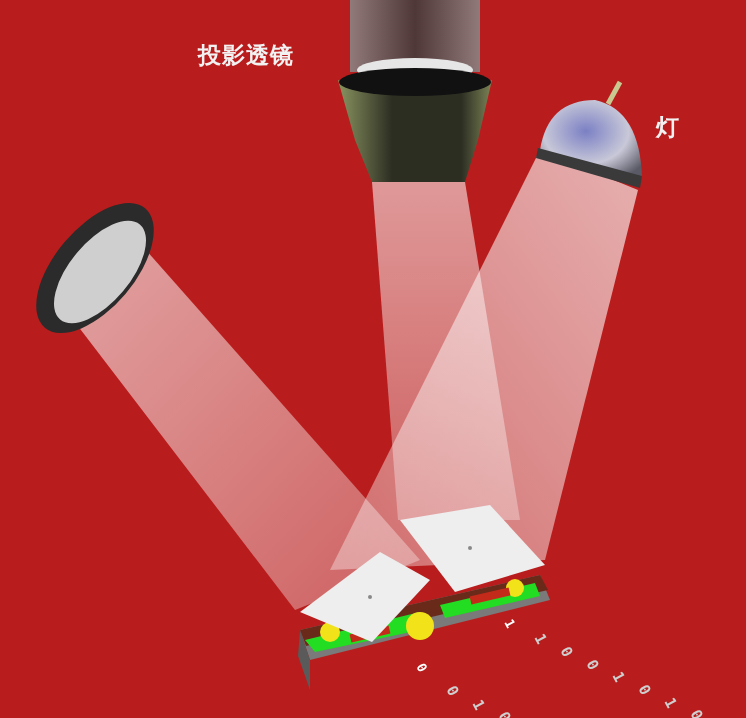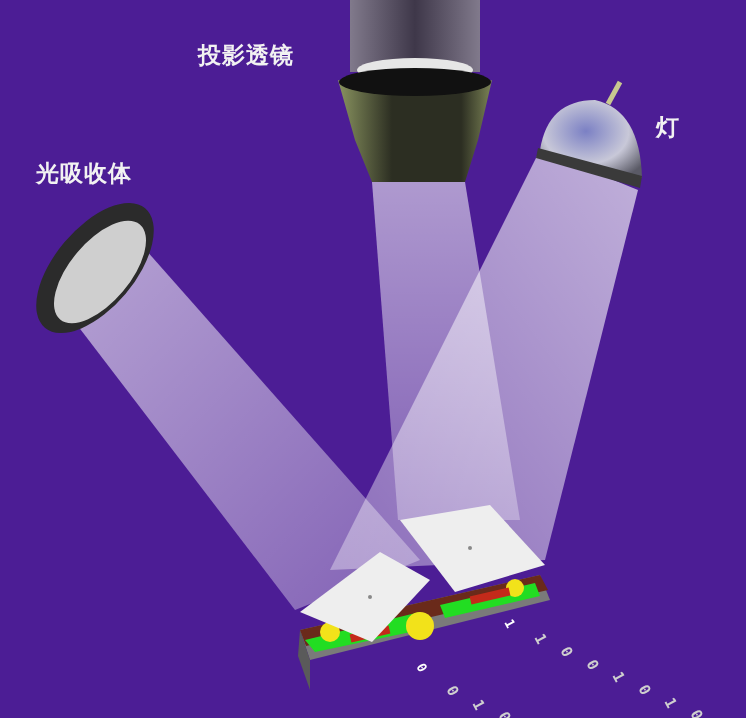--- a/index.html
+++ b/index.html
@@ -1,17 +1,17 @@
 <!DOCTYPE html>
 <html><head>
 <meta charset="utf-8">
 <style>
   html, body { margin: 0; padding: 0; background: #000; }
   body { width: 746px; height: 718px; position: relative; overflow: hidden; font-family: "DejaVu Sans", sans-serif; }
-  .stage { position: absolute; left: 0; top: 0; width: 746px; height: 718px; background: #4c1d95; }
+  .stage { position: absolute; left: 0; top: 0; width: 746px; height: 718px; background: #b91c1c; }
   svg.scene { position: absolute; left: 0; top: 0; }
   .label { position: absolute; color: #f2f2f2; font-size: 23px; font-weight: bold; letter-spacing: 1px; white-space: nowrap; }
   .label-lens { left: 198px; top: 40px; }
   .label-absorber { left: 36px; top: 158px; }
   .label-lamp { left: 656px; top: 112px; }
   .bit { position: absolute; color: #cfcfcf; font-family: "DejaVu Sans Mono", monospace; font-size: 15px; font-weight: bold; transform: rotate(62deg); transform-origin: center; }
   .chip-bit { position: absolute; color: #ffffff; font-family: "DejaVu Sans Mono", monospace; font-size: 13px; font-weight: bold; transform: rotate(62deg); }
 </style>
 </head>
 <body>
@@ -87,21 +87,20 @@
       <rect x="470" y="592" width="40" height="8" fill="#c42a1a" transform="rotate(-13 490 596)"></rect>
     </g>
 
     <polygon points="300,612 380,552 430,580 372,642" fill="#eeeeee"></polygon>
     <circle cx="370" cy="597" r="2" fill="#888"></circle>
     <polygon points="400,520 490,505 545,565 455,592" fill="#eeeeee"></polygon>
     <circle cx="470" cy="548" r="2" fill="#888"></circle>
   </svg>
 
   <div class="label label-lens">投影透镜</div>
-  <div class="label label-absorber">光吸收体</div>
   <div class="label label-lamp">灯</div>
 
   <div class="chip-bit" style="left:418px; top:660px;">0</div>
   <div class="chip-bit" style="left:506px; top:616px;">1</div>
 
   <div class="bit" style="left:448px; top:682px;">0</div>
   <div class="bit" style="left:474px; top:696px;">1</div>
   <div class="bit" style="left:500px; top:708px;">0</div>
 
   <div class="bit" style="left:536px; top:630px;">1</div>

